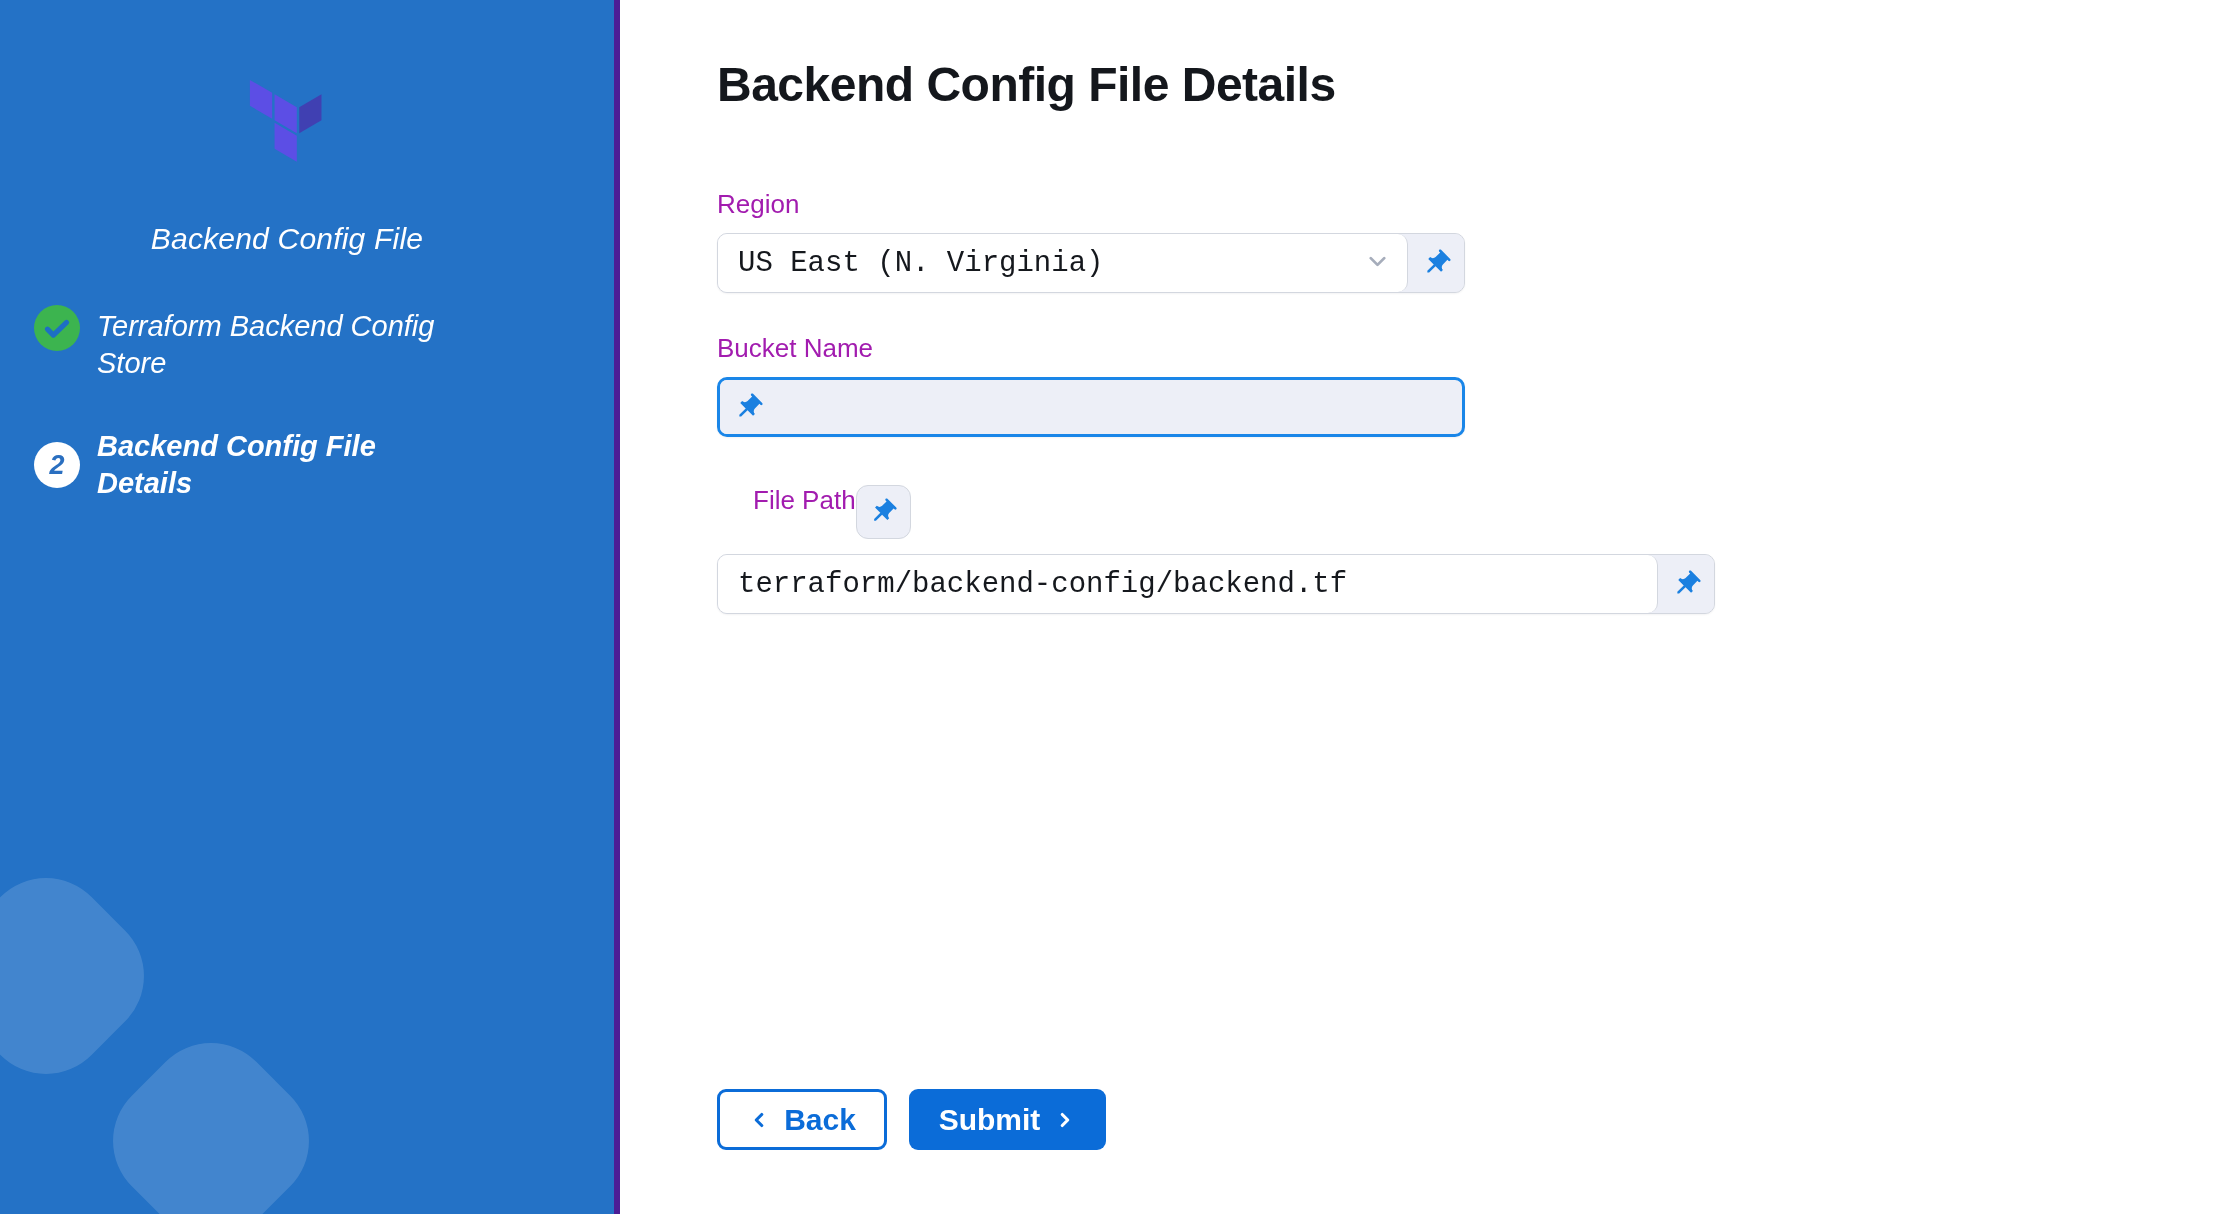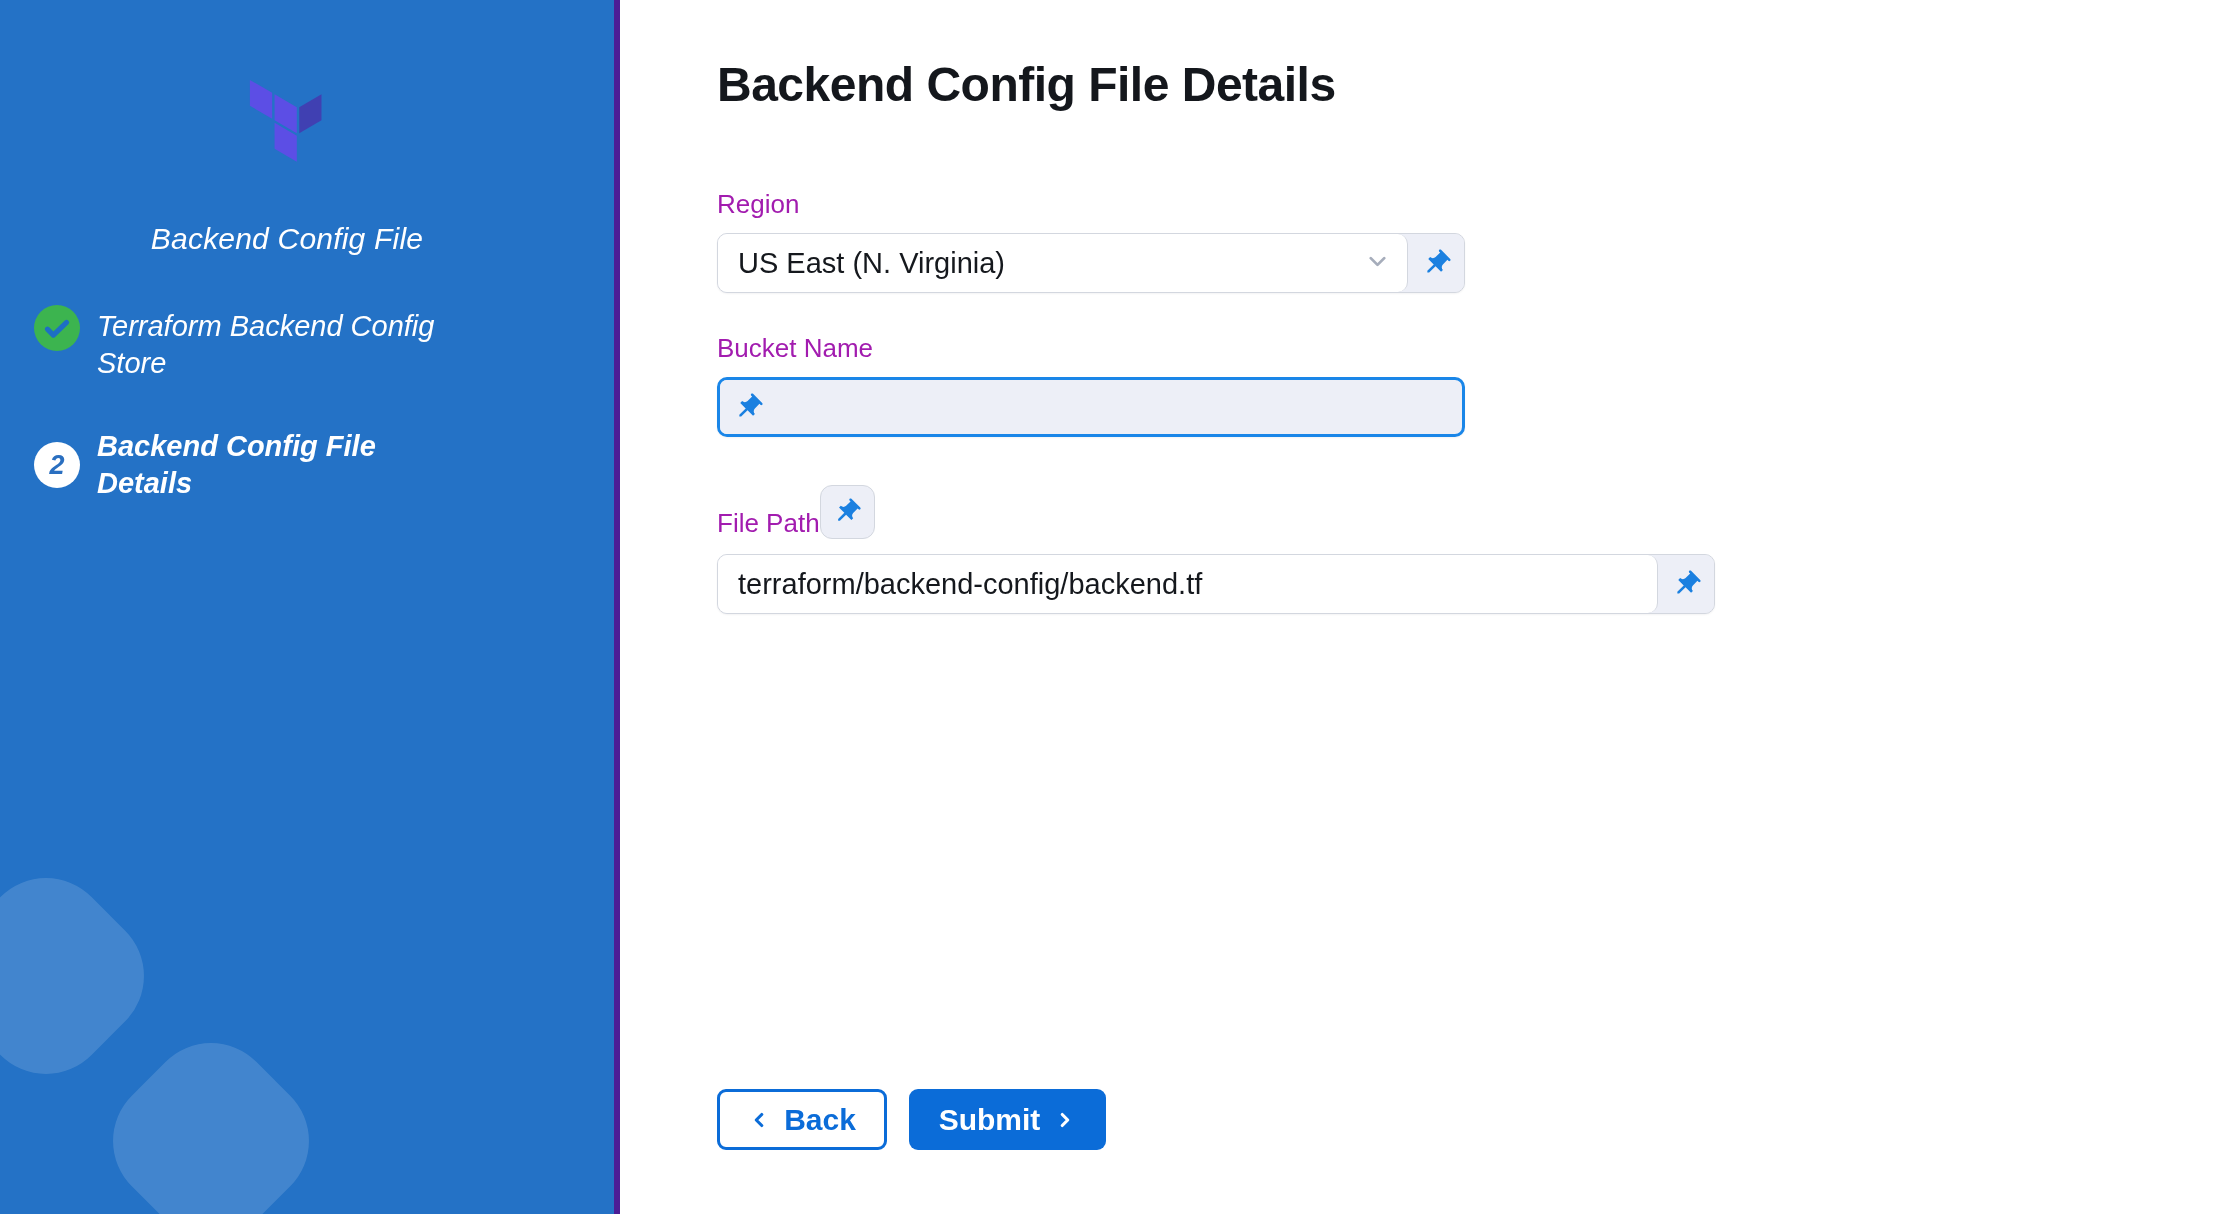--- a/index.html
+++ b/index.html
@@ -99,35 +99,36 @@
     border-radius: 0 10px 10px 0;
     display: flex;
     align-items: center;
     padding: 0 16px 0 20px;
   }
   .value-text {
     flex: 1;
     font-size: 29px;
     color: #15181d;
     border: none; outline: none; background: transparent;
-    font-family: Liberation Sans, sans-serif;
+    font-family: Liberation Mono, monospace;
     min-width: 0;
   }
   .pin-suffix {
     width: 56px; min-width: 56px;
     display: flex; align-items: center; justify-content: center;
     background: #edeff7;
     cursor: pointer;
   }
   .pin-icon-svg { transform: rotate(45deg); }
 
   .filepath-row {
     margin-top: 48px;
     display: flex;
-    align-items: flex-end;
+    align-items: flex-start;
+    margin-left: 36px;
   }
   .pin-button {
     width: 55px; height: 54px;
     background: #edeff7;
     border: 1.5px solid #d3d7df;
     border-radius: 12px;
     display: flex; align-items: center; justify-content: center;
     cursor: pointer;
   }
   .filepath-group { margin-top: 15px; width: 998px; }

